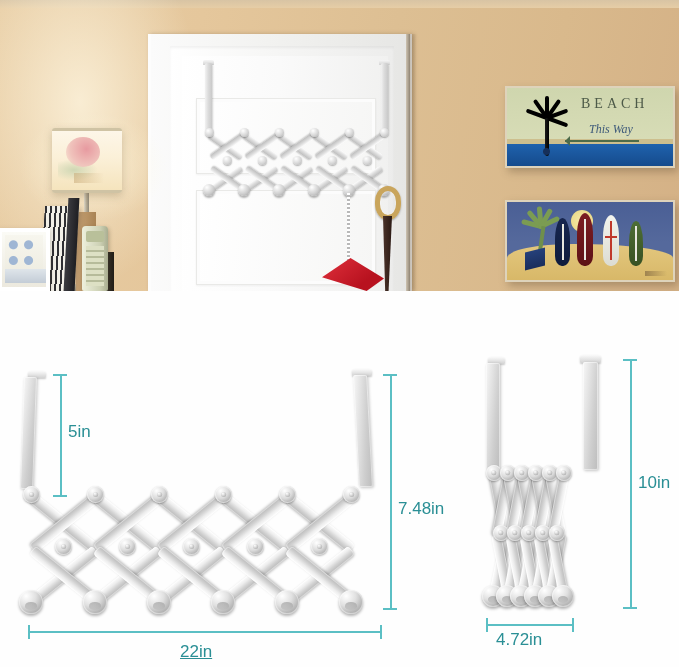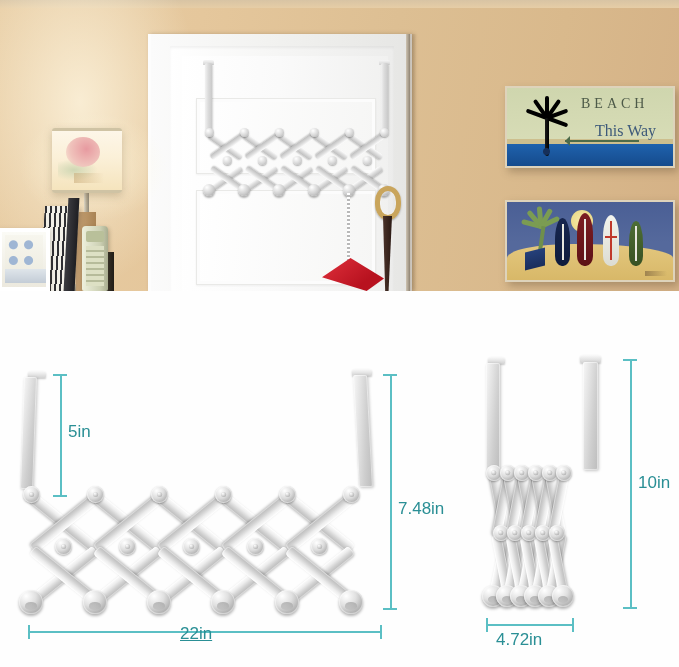--- a/index.html
+++ b/index.html
@@ -129,22 +129,22 @@
     background:#cdbf8e; }
   .palm-trunk { position:absolute; left:38px; top:30px; width:4px; height:38px;
     background:linear-gradient(90deg,#1c1c1c,#000); border-radius:2px; }
   .palm-frond { position:absolute; left:18px; top:18px; width:46px; height:22px; }
   .palm-frond span { position:absolute; left:20px; top:10px; width:24px; height:4px;
     background:#000; border-radius:2px; transform-origin:2px 50%; }
   .coconut { position:absolute; left:36px; top:60px; width:7px; height:7px;
     border-radius:50%; background:#16305a; }
   .art1-txt { position:absolute; left:74px; top:8px; font-size:14px; letter-spacing:4px;
     color:#4d5a48; font-family:"Liberation Serif", serif; }
-  .art1-sub { position:absolute; left:88px; top:34px; font-size:16px;
-    color:#3e5a7a; font-family:"Liberation Serif", serif; }
+  .art1-sub { position:absolute; left:82px; top:34px; font-size:12px;
+    color:#3e5a7a; font-style:italic; font-family:"Liberation Serif", serif; }
   .art1-arrow { position:absolute; left:58px; top:52px; width:74px; height:2px;
     background:#4d6b4a; }
   .art1-arrow:before { content:""; position:absolute; left:0; top:-4px;
     border:5px solid transparent; border-right-color:#4d6b4a; border-left:0; }
 
   .art2 { left:505px; top:200px; width:170px; height:82px;
     background:linear-gradient(#4a5f95,#55699c 52%,#55699c 52%); }
   .art2-sand { position:absolute; left:0; bottom:0; width:100%; height:36px;
     background:linear-gradient(#e3c77e,#d8b868); border-radius:40% 60% 0 0/14px 14px 0 0; }
   .art2-sun { position:absolute; left:64px; top:8px; width:22px; height:22px;
@@ -408,21 +408,21 @@
       <div class="dim-label" style="left:68px; top:131px;">5in</div>
 
       <div class="dim dim-v" style="left:390px; top:83px; height:236px;"></div>
       <div class="cap cap-h" style="left:383px; top:83px;"></div>
       <div class="cap cap-h" style="left:383px; top:317px;"></div>
       <div class="dim-label" style="left:398px; top:208px;">7.48in</div>
 
       <div class="dim dim-h" style="left:28px; top:340px; width:354px;"></div>
       <div class="cap cap-v" style="left:28px; top:334px;"></div>
       <div class="cap cap-v" style="left:380px; top:334px;"></div>
-      <div class="dim-label" style="left:180px; top:333px;text-decoration:underline;">22in</div>
+      <div class="dim-label" style="left:180px; top:351px;text-decoration:underline;">22in</div>
     </div>
 
     <div style="position:absolute; left:430px; top:0; width:249px; height:376px;">
 
       <div class="strap-lip" style="left:58px; top:66px; width:17px; height:7px;"></div>
       <div class="strap" style="left:56px; top:72px; width:14px; height:106px;"></div>
 
       <div class="strap-lip" style="left:150px; top:64px; width:21px; height:8px;"></div>
       <div class="strap" style="left:153px; top:71px; width:15px; height:108px;"></div>
 

